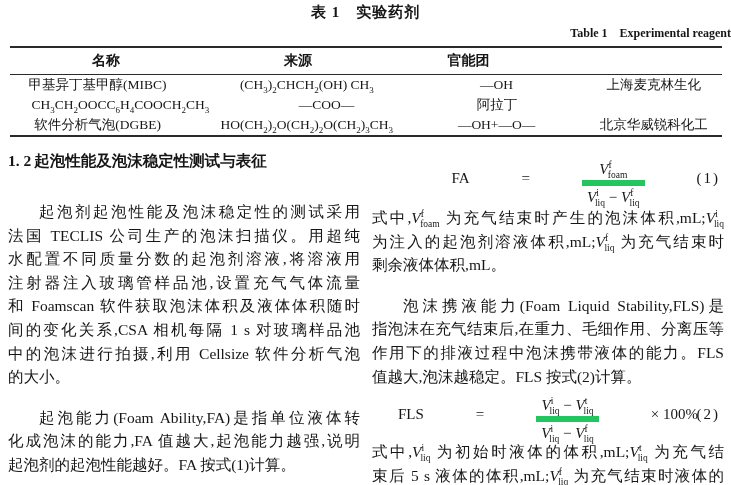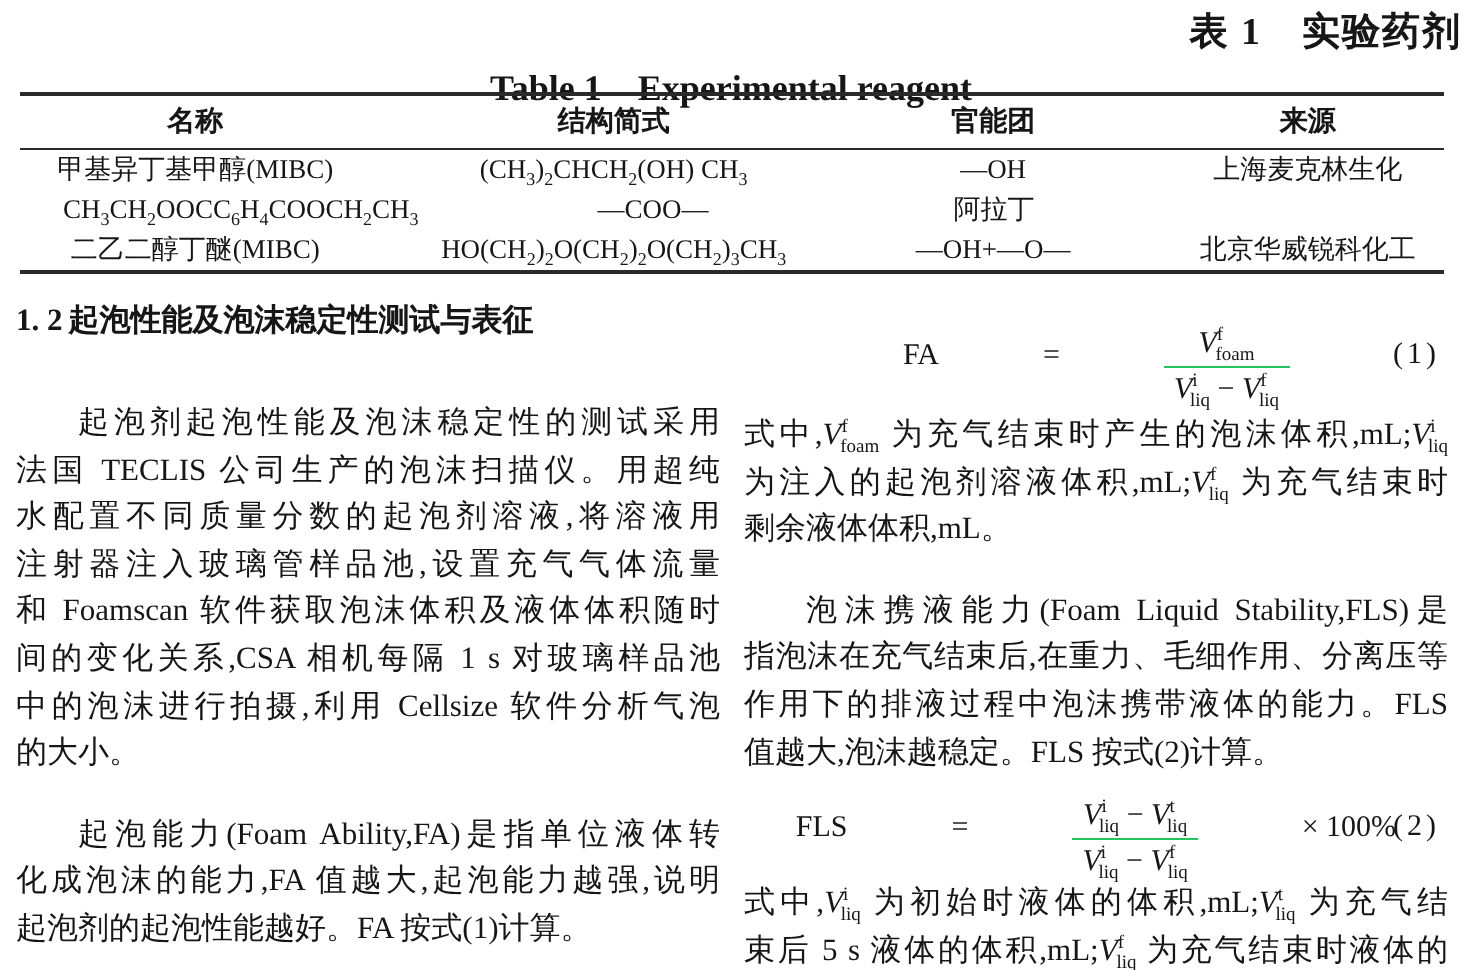--- a/index.html
+++ b/index.html
@@ -3,22 +3,22 @@
 <meta charset="utf-8">
 <style>
   html,body{margin:0;padding:0;background:#ffffff;}
   #page{
     position:relative;width:731px;height:485px;background:#ffffff;
     font-family:"Liberation Serif","DejaVu Serif",serif;color:#161616;
     overflow:hidden;
   }
   
   .tbl-titles{position:absolute;top:3px;left:0;width:731px;text-align:center;font-weight:bold;}
-  .tbl-title-cn{font-size:19px;letter-spacing:1px;text-align:right;}
-  .tbl-title-en{font-size:18px;margin-top:3px;}
+  .tbl-title-cn{font-size:15px;letter-spacing:1px;}
+  .tbl-title-en{font-size:12px;margin-top:3px;text-align:right;}
   .rtable{
     position:absolute;left:10px;top:46px;width:712px;
     border-top:2px solid #2a2a2a;border-bottom:2px solid #2a2a2a;
   }
   .trow{display:flex;align-items:center;gap:21px;}
   .trow.head{height:26px;font-weight:bold;font-size:14px;border-bottom:1px solid #2a2a2a;}
   .trow.body{height:20px;font-size:13.5px;}
   .tcell{text-align:center;overflow:hidden;white-space:nowrap;}
   .c1{width:27%;} .c2{width:31%;} .c3{width:21%;} .c4{width:21%;}
   
@@ -28,21 +28,21 @@
   .sec-head{display:flex;gap:3px;font-weight:bold;font-size:15.5px;line-height:22px;margin-bottom:28px;white-space:pre;}
   .tline{line-height:23.6px;text-align:justify;text-align-last:justify;}
   .tline.last{text-align-last:left;}
   .tline.indent{text-indent:2em;margin-top:17px;}
   
   .formula{position:relative;display:flex;align-items:center;justify-content:center;font-size:15px;gap:45px;}
   .formula.f1{height:56px;}
   .formula.f2{height:52px;}
   .f-eq{margin:0 7px;}
   .frac{display:inline-flex;flex-direction:column;text-align:center;line-height:20px;}
-  .frac .num{border-bottom:1px solid #22c55e;padding:0 5px 1px 5px;margin-top:10px;}
+  .frac .num{border-bottom:6px solid #22c55e;padding:0 5px 1px 5px;margin-top:10px;}
   .frac .den{padding:1px 5px 0 5px;}
   .f-suffix{margin-left:7px;}
   .f-number{position:absolute;right:4px;top:50%;transform:translateY(-50%);letter-spacing:2px;}
   sup,sub{font-size:9.5px;line-height:0;}
   sup + sub{margin-left:-0.4em;}
   .tcell sub{font-size:9px;}
   i{font-style:italic;}
 </style>
 </head>
 <body>
@@ -50,37 +50,36 @@
 <div id="page">
 
   <div class="tbl-titles">
     <div class="tbl-title-cn">表 1　实验药剂</div>
     <div class="tbl-title-en">Table 1　Experimental reagent</div>
   </div>
 
   <div class="rtable">
     <div class="trow head">
       <div class="tcell c1">名称</div>
-      <div class="tcell c2">结构简式</div>
+      <div class="tcell c4">来源</div>
       <div class="tcell c3">官能团</div>
-      <div class="tcell c4">来源</div>
     </div>
     <div class="trow body">
       <div class="tcell c1">甲基异丁基甲醇(MIBC)</div>
       <div class="tcell c2">(CH<sub>3</sub>)<sub>2</sub>CHCH<sub>2</sub>(OH) CH<sub>3</sub></div>
       <div class="tcell c3">—OH</div>
       <div class="tcell c4">上海麦克林生化</div>
     </div>
     <div class="trow body">
       <div class="tcell c2">CH<sub>3</sub>CH<sub>2</sub>OOCC<sub>6</sub>H<sub>4</sub>COOCH<sub>2</sub>CH<sub>3</sub></div>
       <div class="tcell c3">—COO—</div>
       <div class="tcell c4">阿拉丁</div>
     </div>
     <div class="trow body">
-      <div class="tcell c1">二乙二醇丁醚(MIBC)</div>
+      <div class="tcell c1">软件分析气泡(DGBE)</div>
       <div class="tcell c2">HO(CH<sub>2</sub>)<sub>2</sub>O(CH<sub>2</sub>)<sub>2</sub>O(CH<sub>2</sub>)<sub>3</sub>CH<sub>3</sub></div>
       <div class="tcell c3">—OH+—O—</div>
       <div class="tcell c4">北京华威锐科化工</div>
     </div>
   </div>
 
   <div class="col" id="left-col">
     <div class="sec-head">
       <span>1. 2</span>
       <span>起泡性能及泡沫稳定性测试与表征</span>

